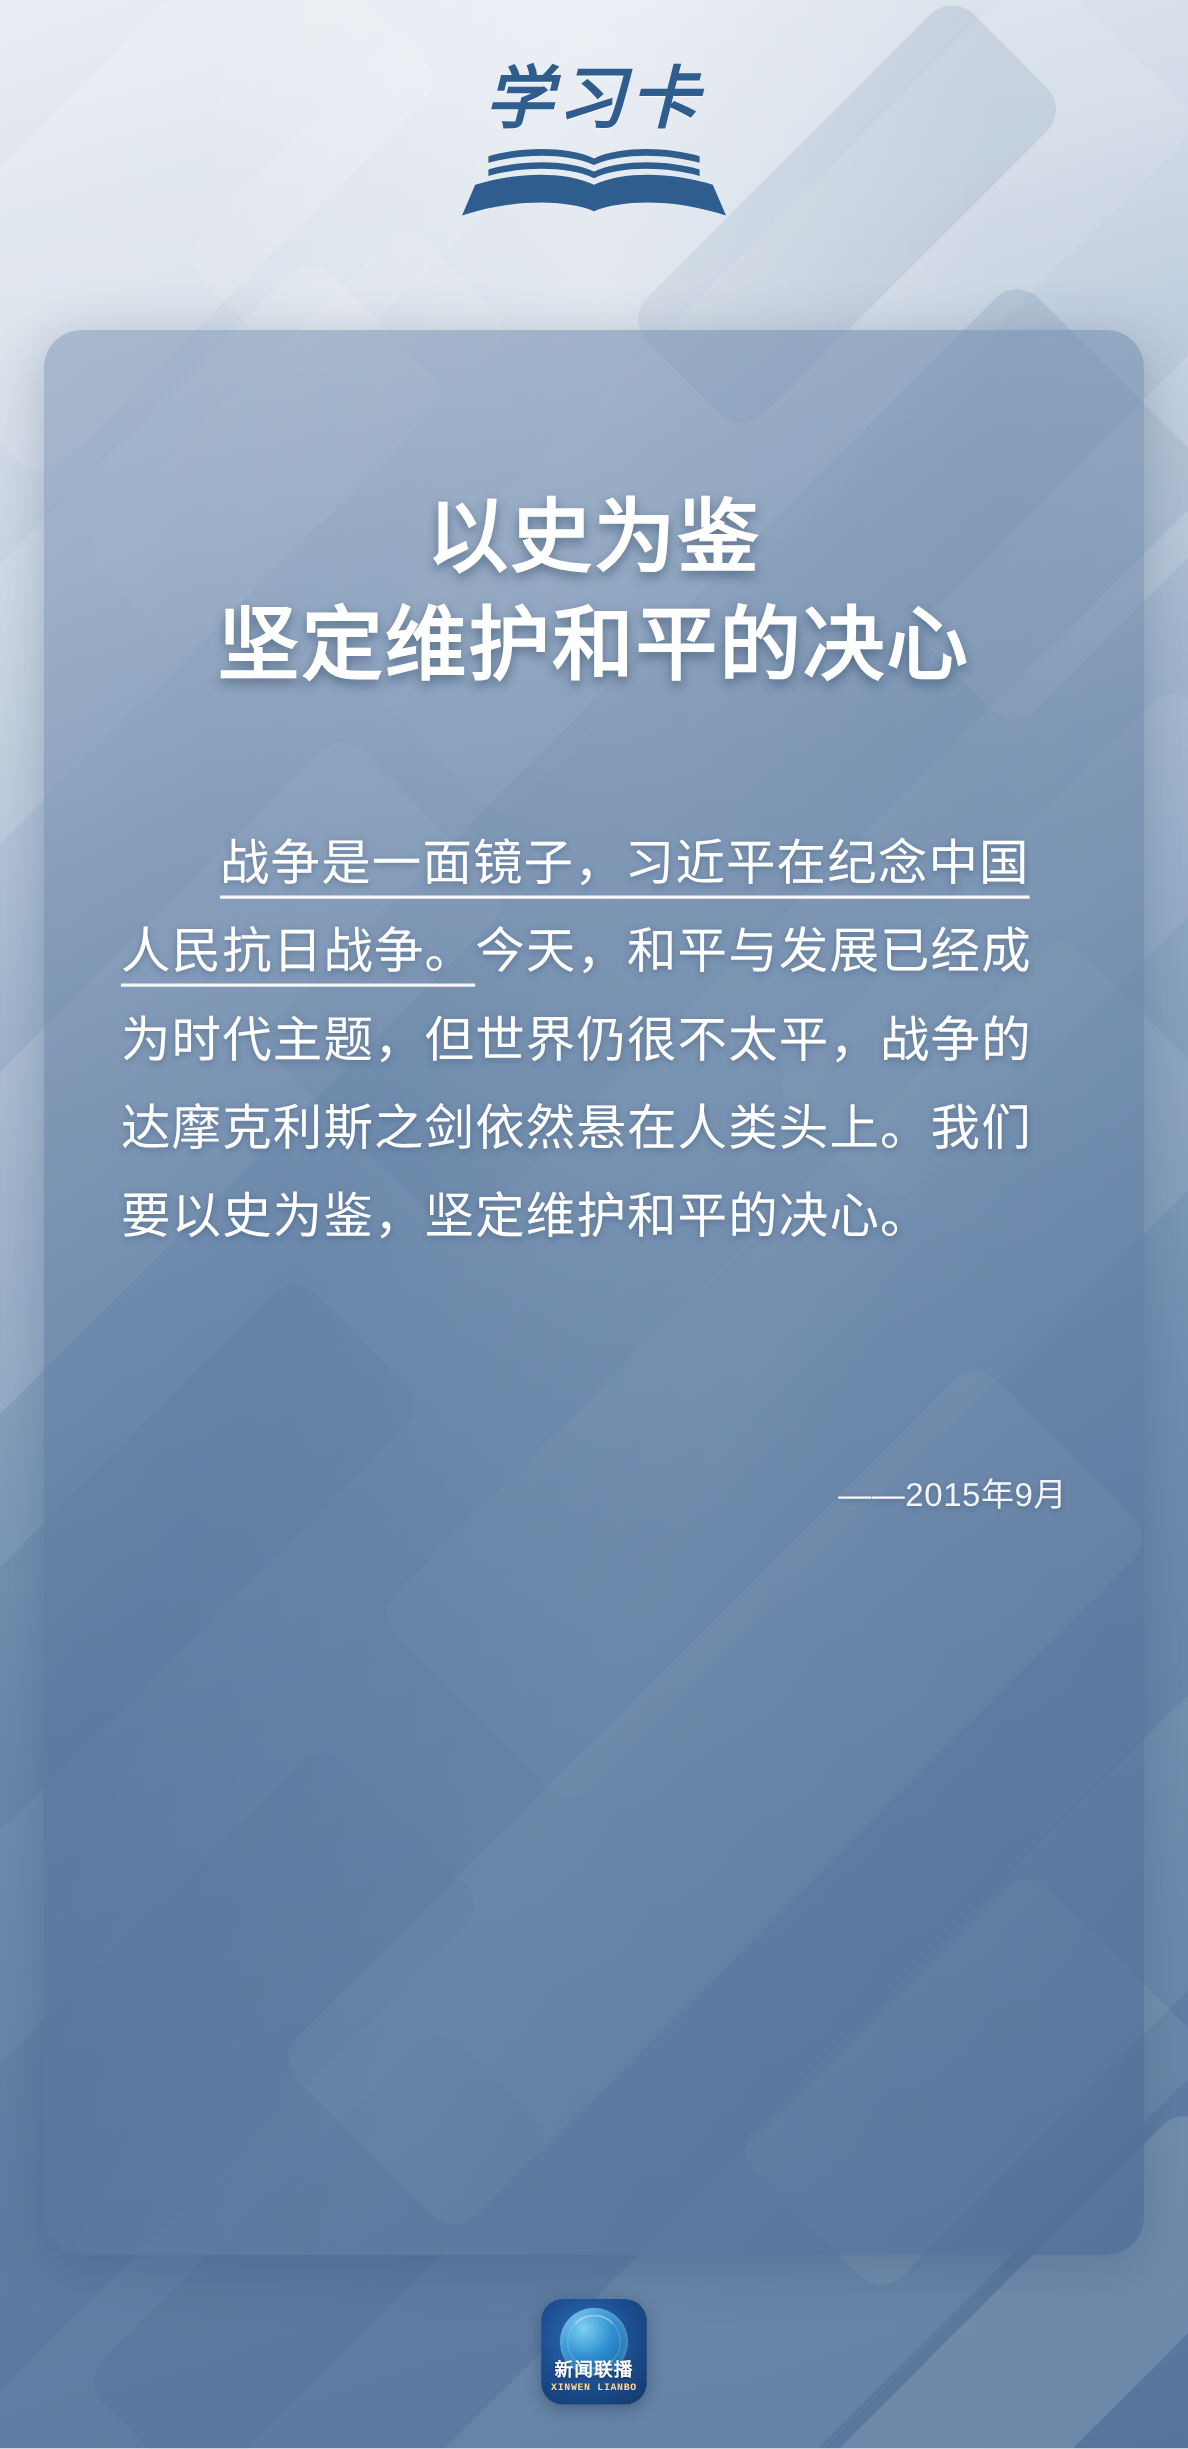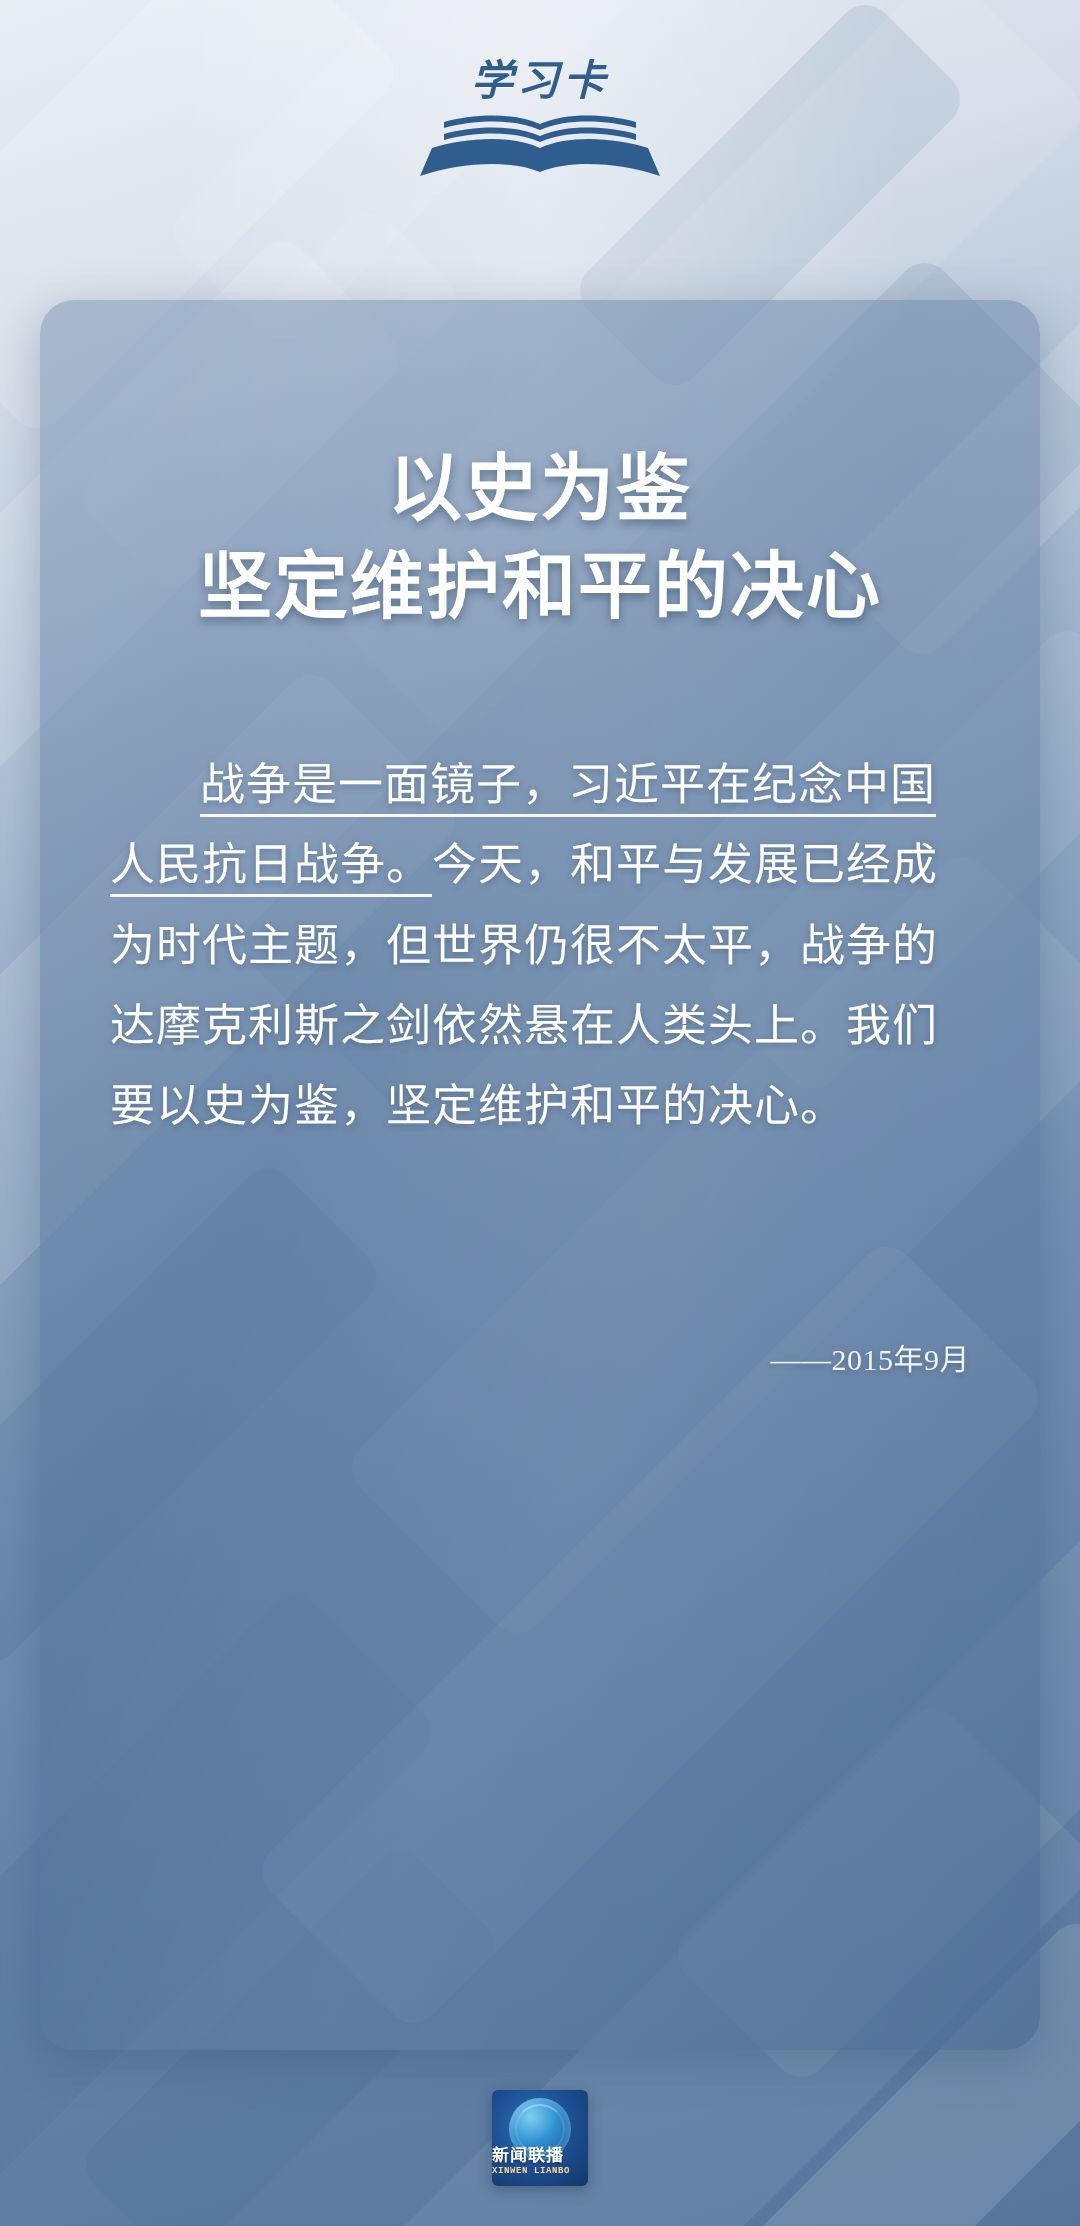--- a/index.html
+++ b/index.html
@@ -81,21 +81,21 @@
     position: relative;
     width: 300px;
     height: 180px;
     display: flex;
     flex-direction: column;
     align-items: center;
     justify-content: flex-start;
   }
   .logo-text {
     font-family: "Liberation Serif", "DejaVu Serif", serif;
-    font-size: 42px;
+    font-size: 62px;
     font-weight: 700;
     font-style: italic;
     letter-spacing: 4px;
     color: #2e5d8e;
     line-height: 1;
     text-shadow: 0 1px 0 rgba(255,255,255,0.6);
   }
   .logo-book {
     margin-top: 6px;
   }
@@ -154,43 +154,43 @@
 
   .attrib {
     position: relative;
     margin-top: 190px;
     text-align: right;
     color: #f2f6fb;
     font-size: 30px;
     line-height: 1.62;
     letter-spacing: 0.5px;
     text-shadow: 0 2px 5px rgba(30, 55, 85, 0.3);
-    font-family: Liberation Serif, serif;
   }
   .attrib div { display: block; }
 
   
   .footer {
     position: relative;
     z-index: 5;
     height: 176px;
     display: flex;
     align-items: center;
     justify-content: center;
   }
   .cctv-badge {
     position: relative;
     width: 96px;
     height: 96px;
-    border-radius: 6px;
+    border-radius: 20px;
     background: radial-gradient(circle at 42% 36%, #2f72b8 0%, #1d4f93 48%, #123868 100%);
     box-shadow: 0 4px 14px rgba(25, 50, 85, 0.4);
     overflow: hidden;
     display: flex;
     flex-direction: column;
+    align-items: center;
     justify-content: flex-end;
     padding-bottom: 10px;
     box-sizing: border-box;
   }
   .cctv-badge .globe {
     position: absolute;
     top: 8px;
     left: 50%;
     transform: translateX(-50%);
     width: 62px;

